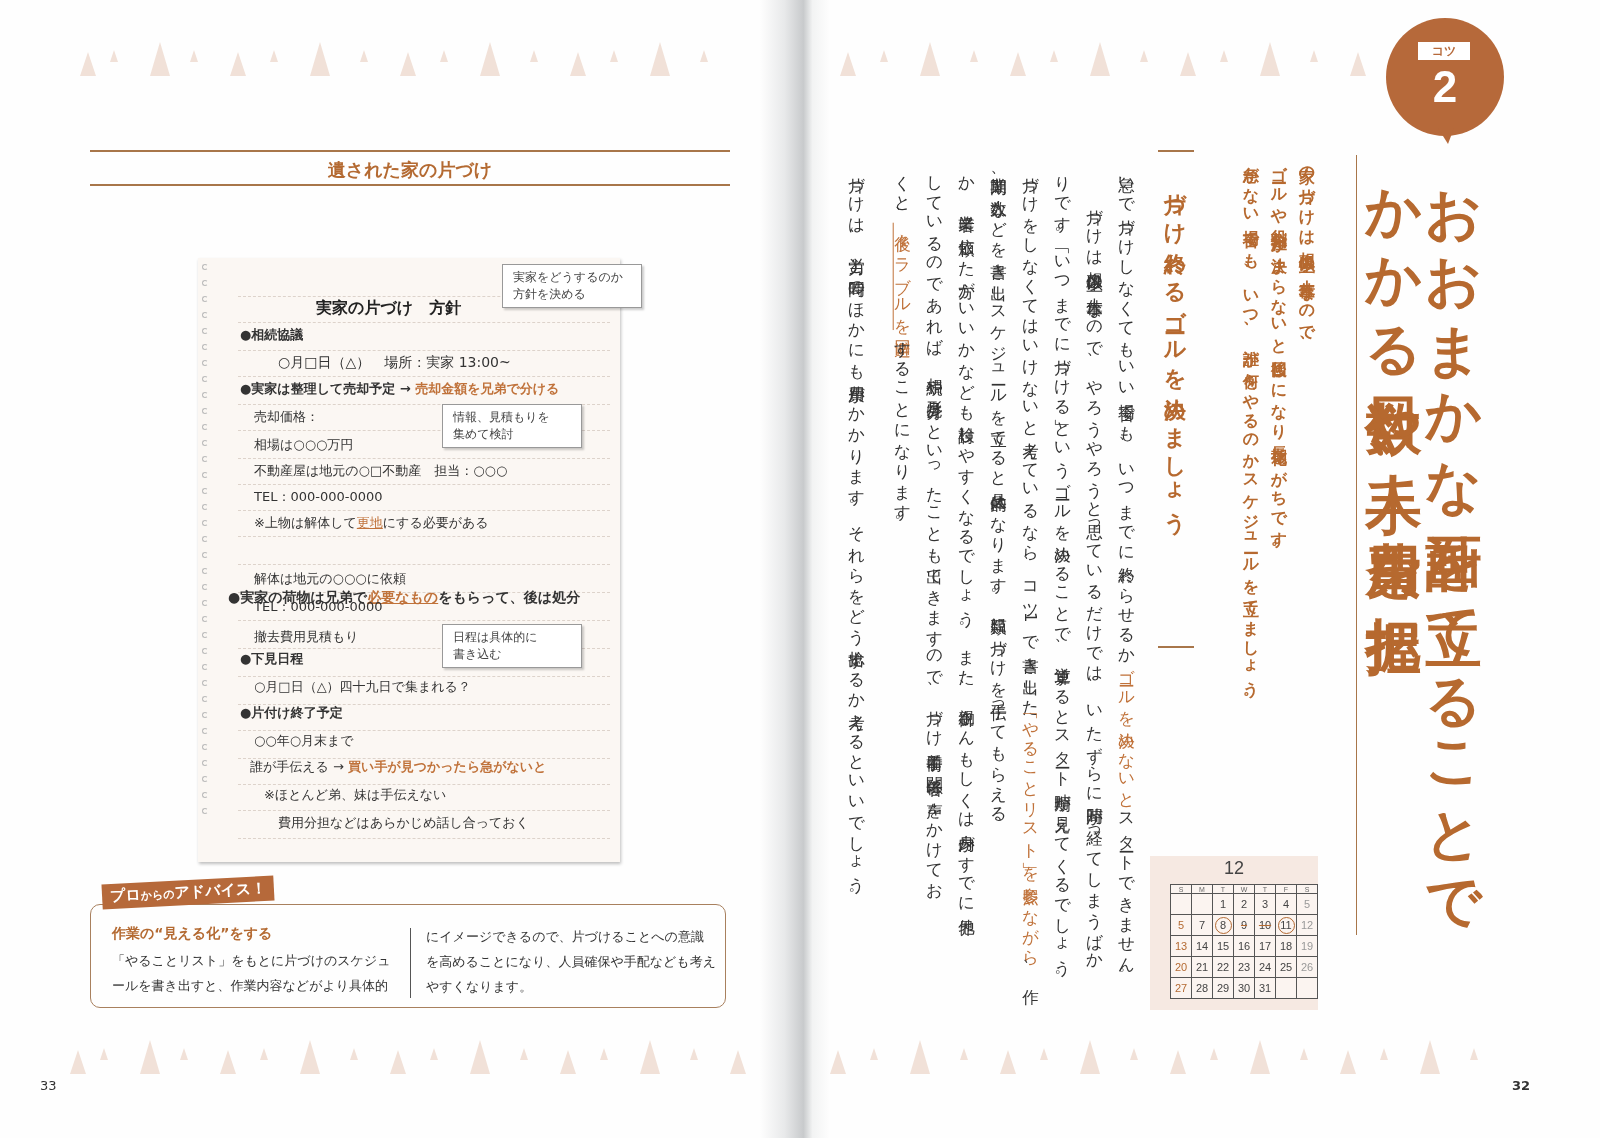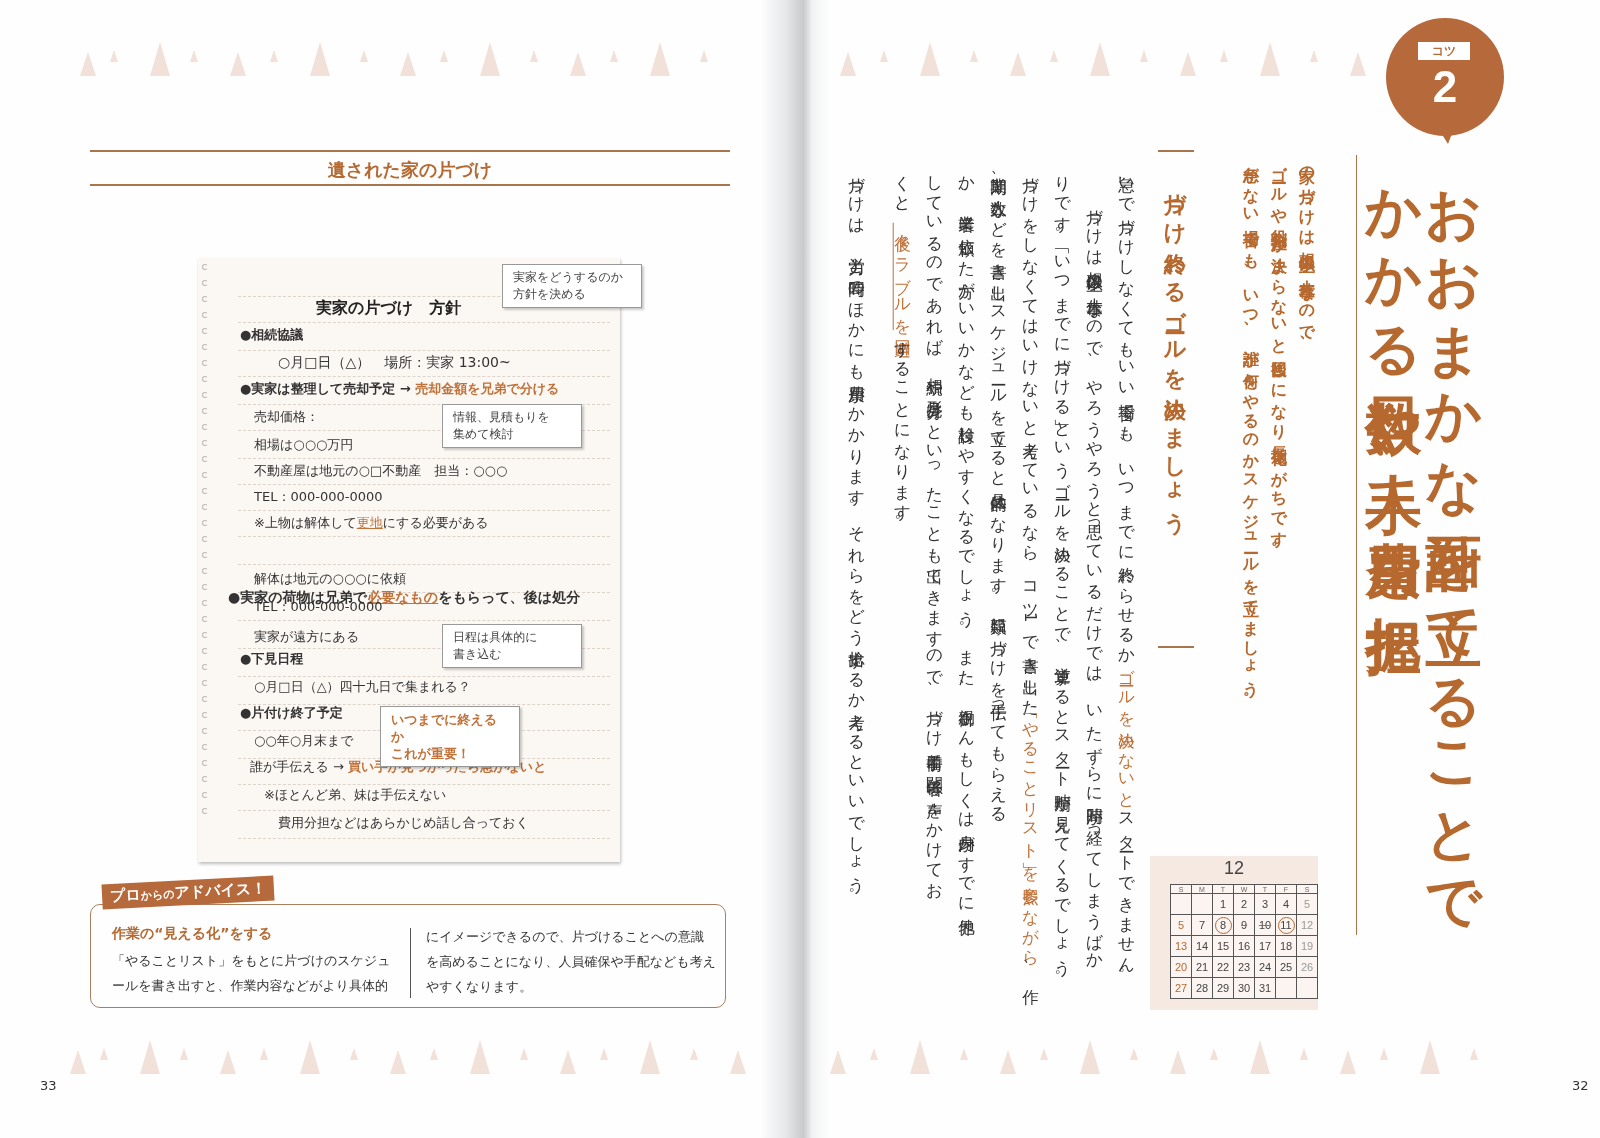--- a/index.html
+++ b/index.html
@@ -225,45 +225,41 @@
     <div class="memo-text" style="left:80px; top:96px; font-size:14px;">○月□日（△）　場所：実家 13:00~</div>
     <div class="memo-text b" style="left:42px; top:122px;"><span>●実家は整理して売却予定 → </span><span class="orange">売却金額を兄弟で分ける</span></div>
     <div class="memo-text" style="left:56px; top:150px;">売却価格：</div>
     <div class="memo-text" style="left:56px; top:178px;">相場は○○○万円</div>
     <div class="memo-text" style="left:56px; top:204px;">不動産屋は地元の○□不動産　担当：○○○</div>
     <div class="memo-text" style="left:56px; top:230px;">TEL：000-000-0000</div>
     <div class="memo-text" style="left:56px; top:256px;"><span>※上物は解体して</span><span class="orange-ul">更地</span><span>にする必要がある</span></div>
     <div class="memo-text b" style="left:30px; top:284px; font-size:14px;margin-top:47px;"><span>●実家の荷物は兄弟で</span><span class="orange-ul">必要なもの</span><span>をもらって、後は処分</span></div>
     <div class="memo-text" style="left:56px; top:312px;">解体は地元の○○○に依頼</div>
     <div class="memo-text" style="left:56px; top:340px;">TEL：000-000-0000</div>
-    <div class="memo-text" style="left:56px; top:370px;">実家が遠方にある</div>
+    <div class="memo-text" style="left:56px; top:370px;">撤去費用見積もり</div>
     <div class="memo-text b" style="left:42px; top:392px;">●下見日程</div>
     <div class="memo-text" style="left:56px; top:420px;">○月□日（△）四十九日で集まれる？</div>
     <div class="memo-text b" style="left:42px; top:446px;">●片付け終了予定</div>
     <div class="memo-text" style="left:56px; top:474px;">○○年○月末まで</div>
     <div class="memo-text" style="left:52px; top:500px;"><span>誰が手伝える → </span><span class="orange" style="font-weight:bold;">買い手が見つかったら急がないと</span></div>
     <div class="memo-text" style="left:66px; top:528px;">※ほとんど弟、妹は手伝えない</div>
     <div class="memo-text" style="left:80px; top:556px;">費用分担などはあらかじめ話し合っておく</div>
   </div>
 
   <div class="callout" style="left:502px; top:264px; width:140px;">
     <div>実家をどうするのか</div>
     <div>方針を決める</div>
   </div>
   <div class="callout" style="left:442px; top:404px; width:140px;">
     <div>情報、見積もりを</div>
     <div>集めて検討</div>
   </div>
   <div class="callout" style="left:442px; top:624px; width:140px;">
     <div>日程は具体的に</div>
     <div>書き込む</div>
-  </div>
-  <div class="callout orangecall" style="left:380px; top:706px; width:140px;">
-    <div>いつまでに終えるか</div>
-    <div>これが重要！</div>
   </div>
 
   <div class="advice-box"></div>
   <div class="advice-tab"><span>プロ</span><small>からの</small><span>アドバイス！</span></div>
   <div class="advice-h">作業の“見える化”をする</div>
   <div class="advice-col1">「やることリスト」をもとに片づけのスケジュールを書き出すと、作業内容などがより具体的</div>
   <div class="advice-div"></div>
   <div class="advice-col2">にイメージできるので、片づけることへの意識を高めることになり、人員確保や手配なども考えやすくなります。</div>
 
   <div class="pagenum" style="left:40px;">33</div>
@@ -350,14 +346,14 @@
             <td>29</td>
             <td>30</td>
             <td>31</td>
             <td></td>
             <td class="sat"></td>
       </tr>
     </tbody>
       </table>
   </div>
 
-  <div class="pagenum" style="left:1572px;">32</div>
+  <div class="pagenum" style="left:1512px;font-weight:bold;">32</div>
 </div>
 
 </body></html>

